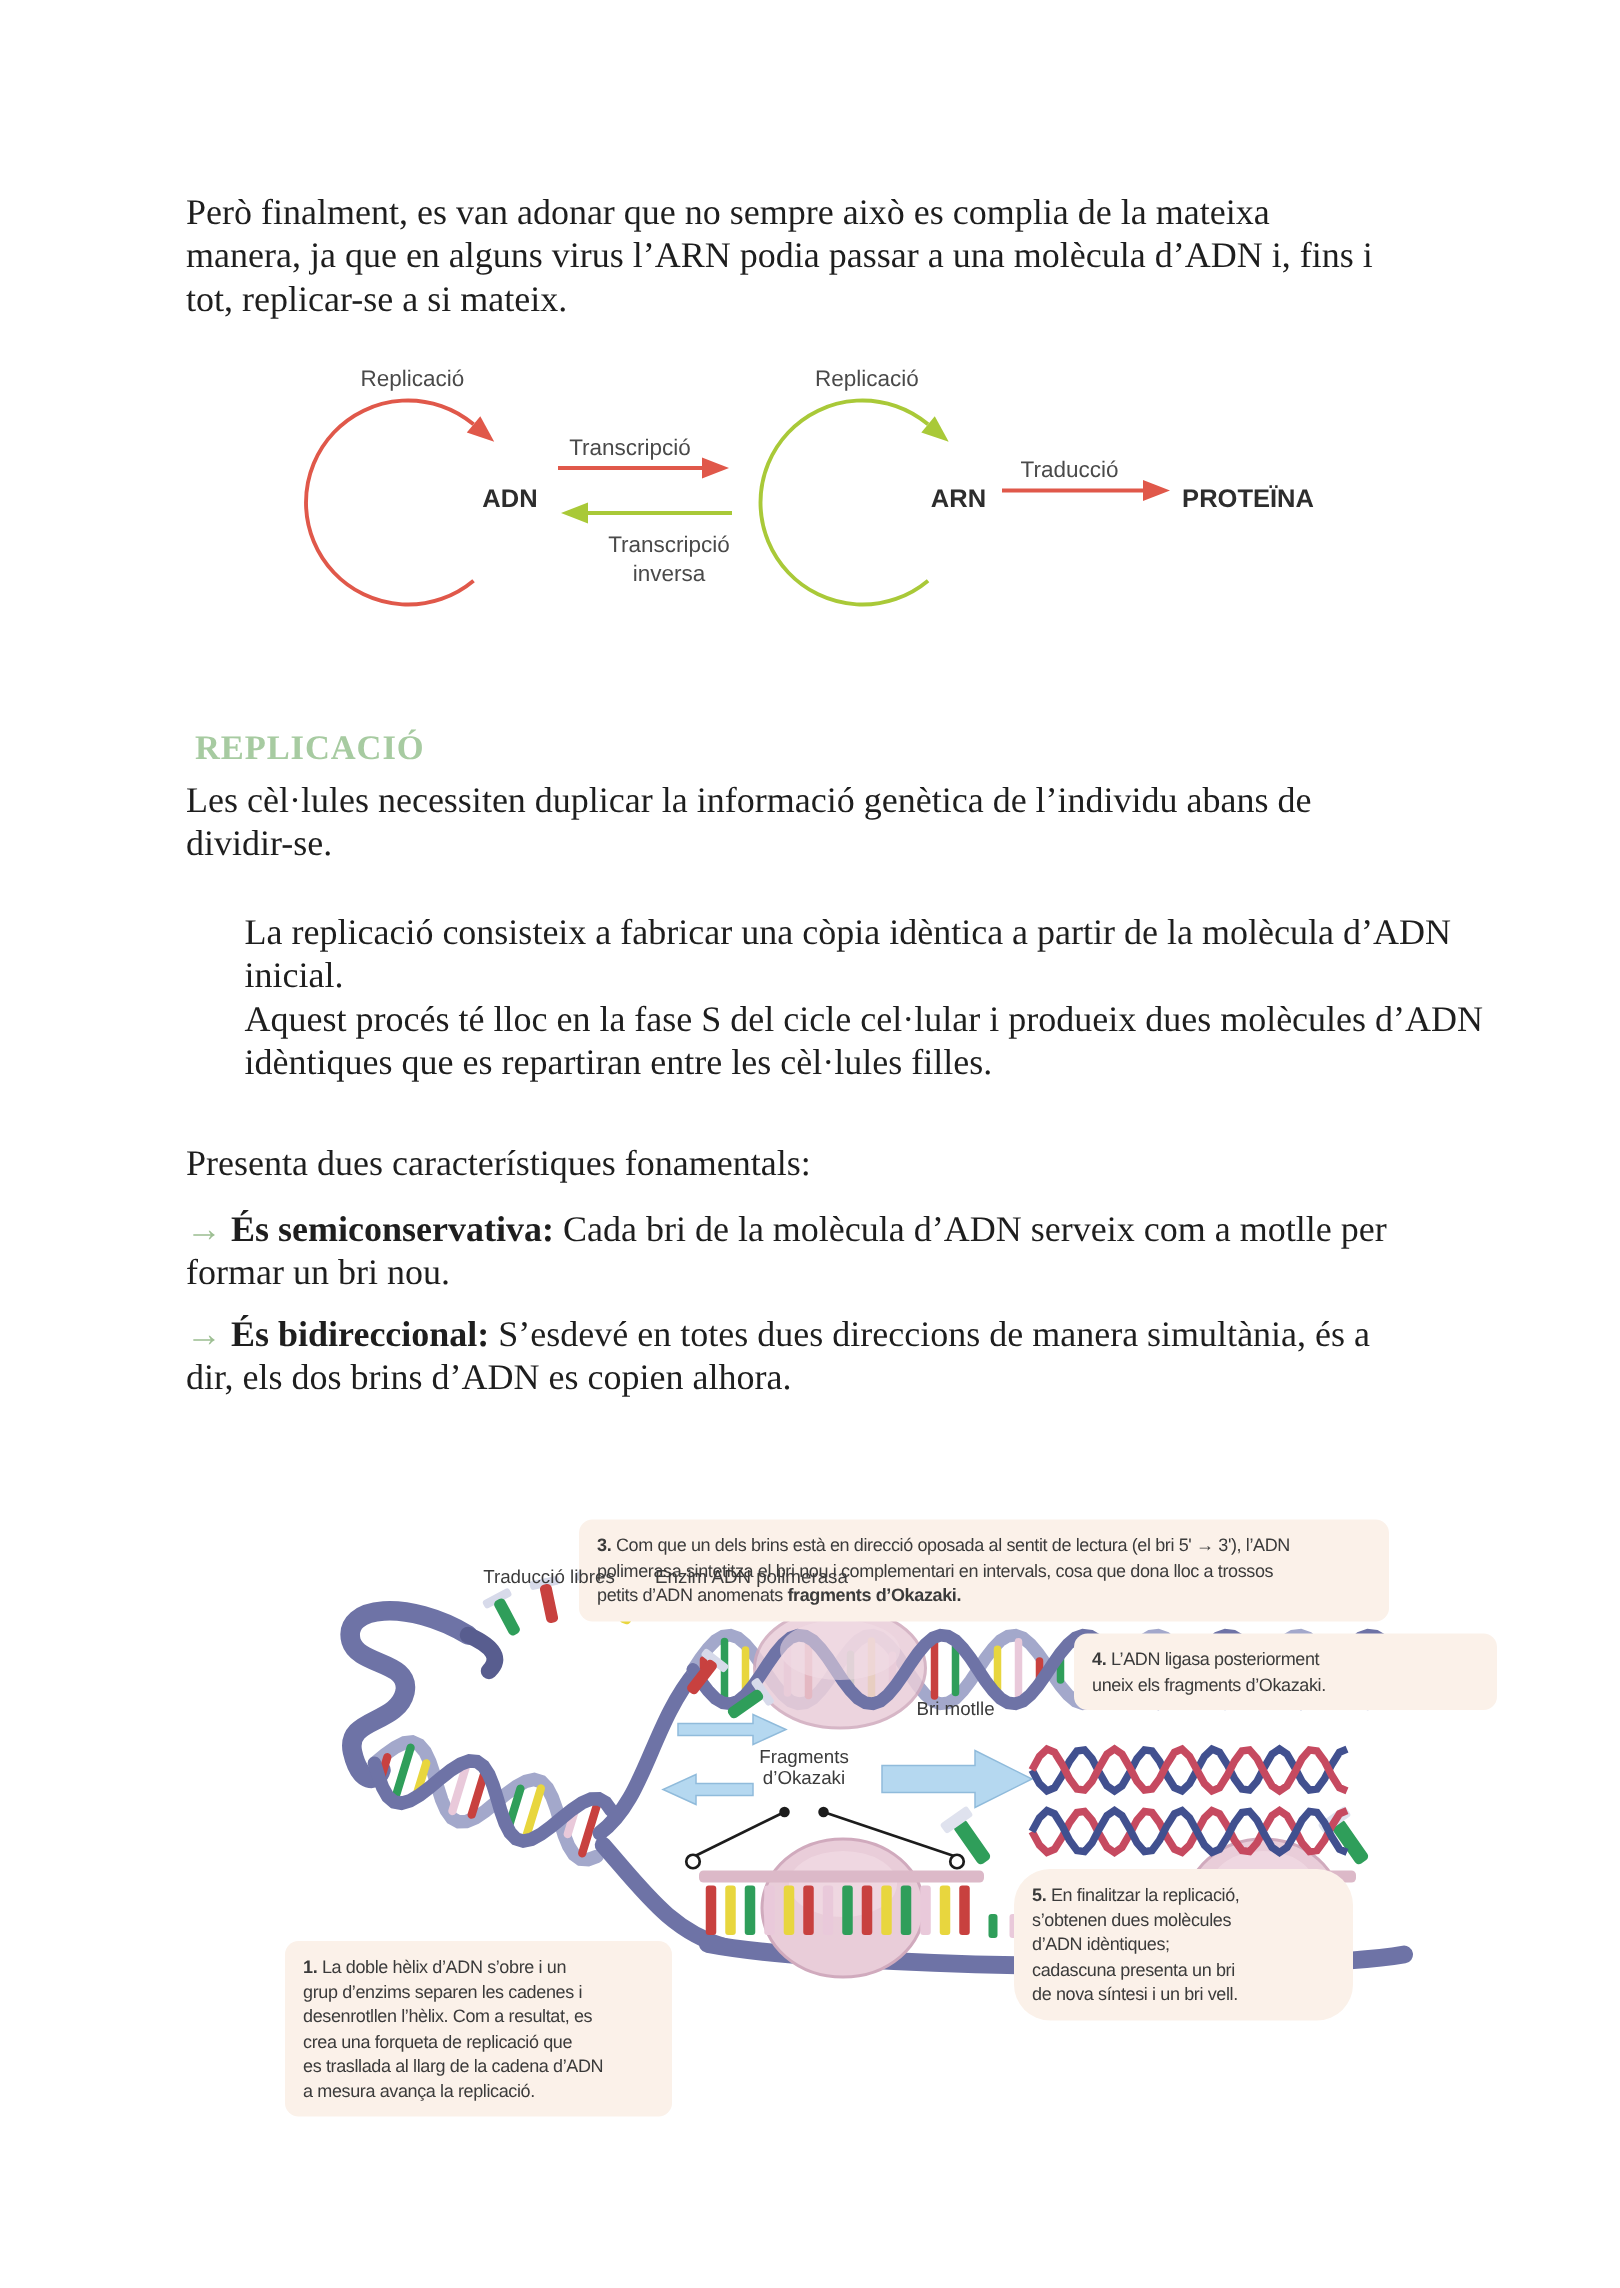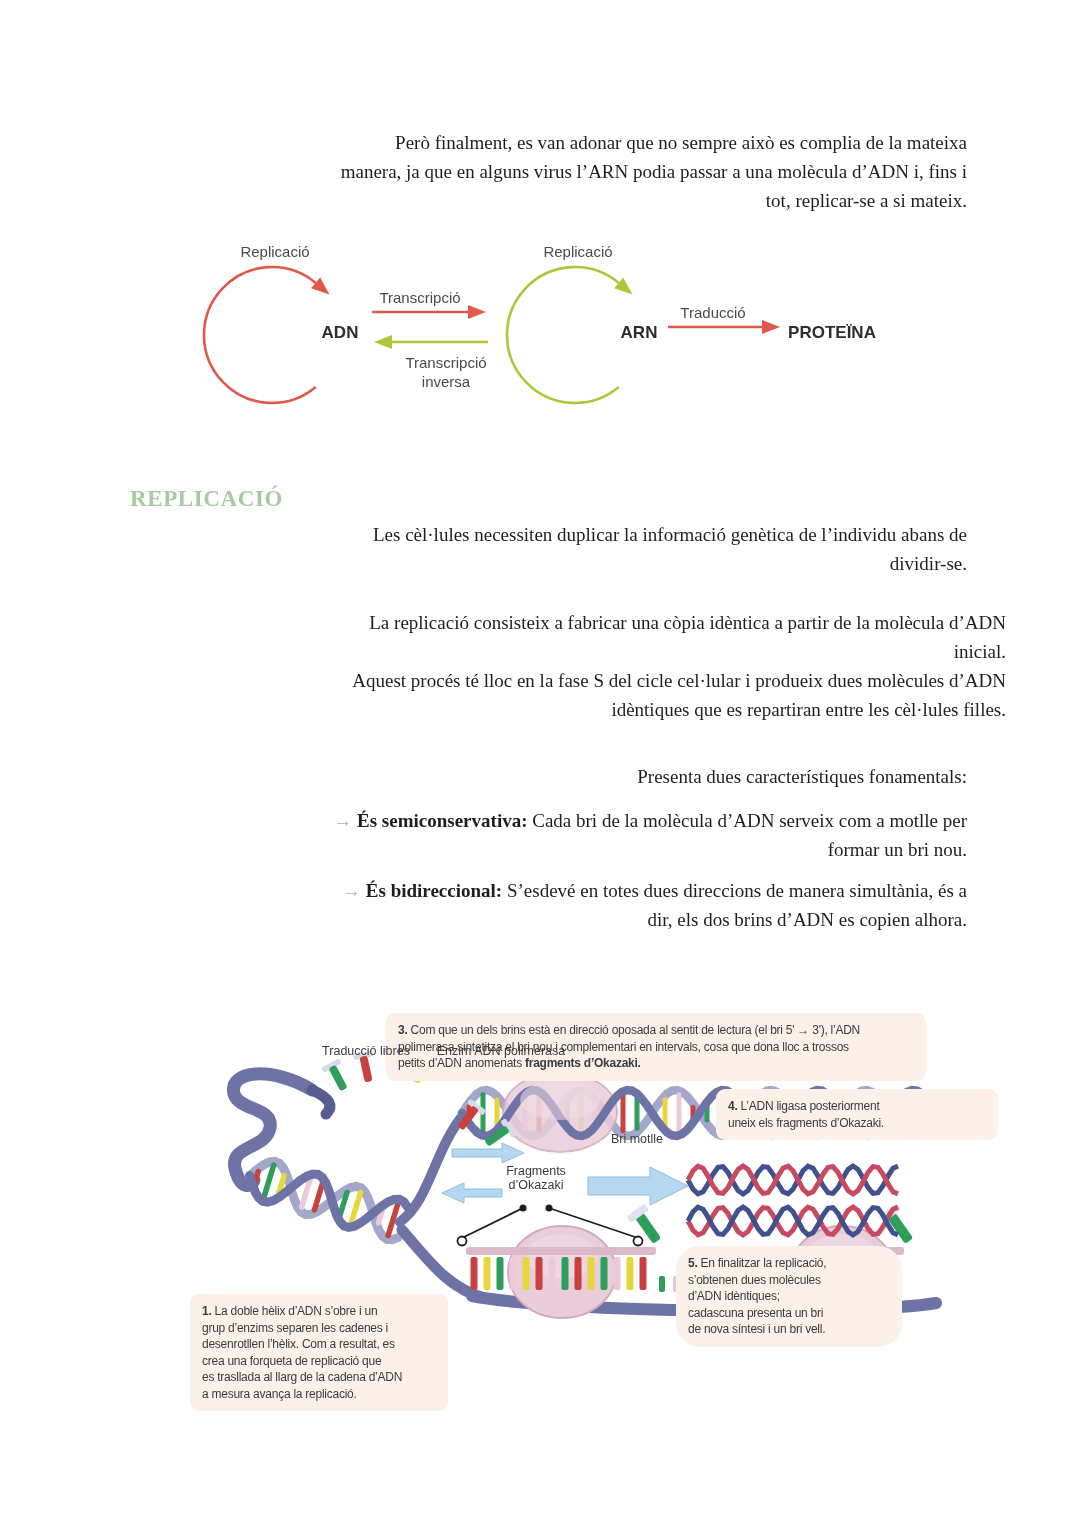--- a/index.html
+++ b/index.html
@@ -1,19 +1,19 @@
 <!DOCTYPE html>
 <html><head>
 <meta charset="utf-8">
 <style>
   html,body{margin:0;padding:0;background:#fff;}
   .page{position:relative;width:1080px;height:1525px;background:#ffffff;
         font-family:"Liberation Serif",serif;color:#1e1e1e;overflow:hidden;}
-  .para{position:absolute;left:139px;width:828px;font-size:19px;line-height:29px;
-        white-space:pre-line;text-align:right;}
+  .para{position:absolute;left:124px;width:828px;font-size:24px;line-height:29px;
+        white-space:pre-line;}
   .heading{position:absolute;left:130px;font-size:23px;font-weight:bold;letter-spacing:.6px;
         color:#a7cba1;}
   .bullet-arrow{color:#9dbf93;font-weight:normal;}
   .note{position:absolute;background:#fbf1e9;border-radius:9px;padding:9px 12px;
         font-family:"Liberation Sans",sans-serif;font-size:12px;letter-spacing:-0.25px;
         line-height:1.38;color:#3b3b3b;white-space:pre-line;box-sizing:border-box;}
   .note b{font-weight:bold;}
   .figlabel{position:absolute;font-family:"Liberation Sans",sans-serif;font-size:12.5px;
         color:#3b3b3b;transform:translateX(-50%);text-align:center;white-space:pre-line;}
   svg.overlay{position:absolute;left:0;top:0;width:1080px;height:1525px;}

